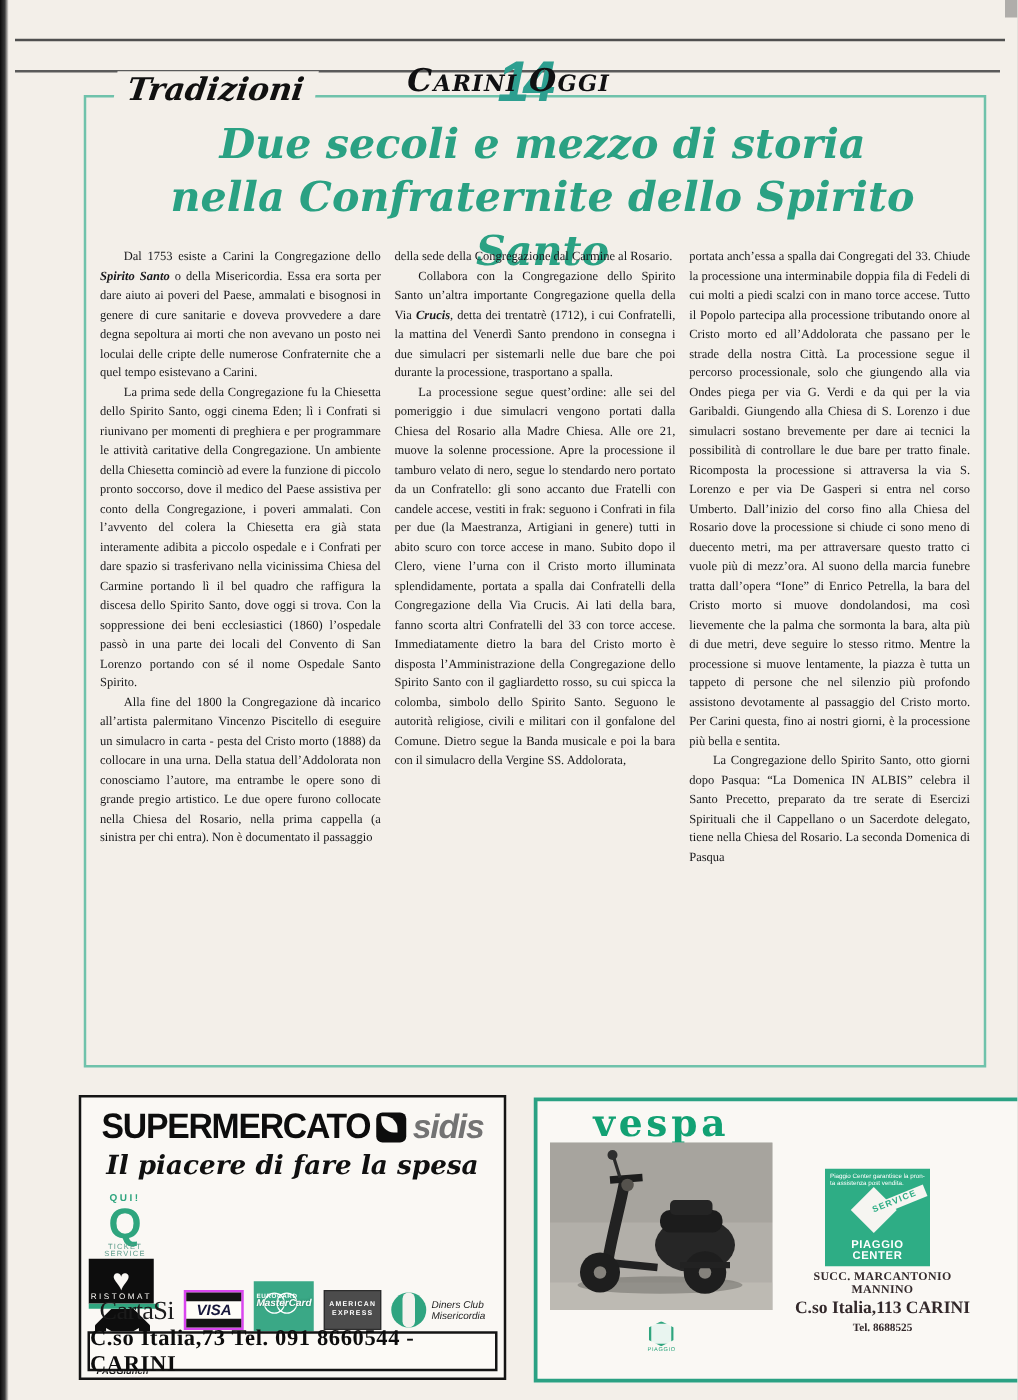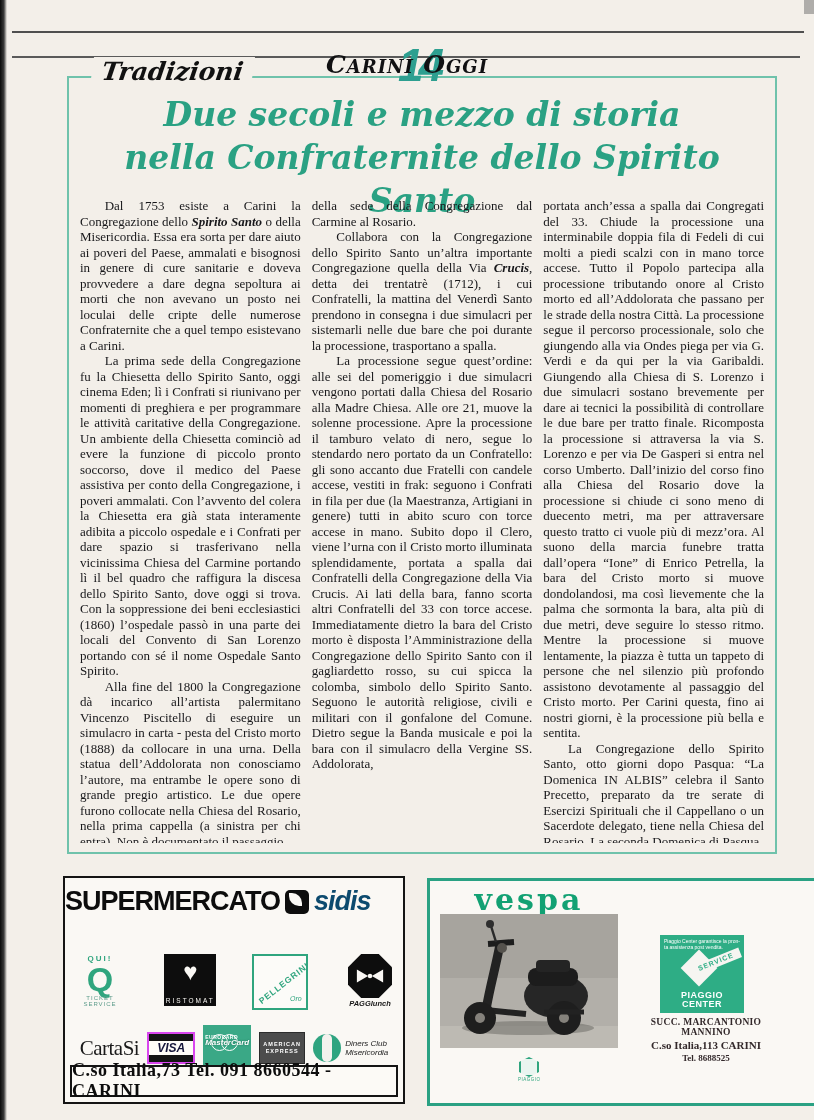--- a/index.html
+++ b/index.html
@@ -18,47 +18,47 @@
     font-weight:700;font-size:25px;font-variant:small-caps;letter-spacing:1px;color:#101012;}
   .logo-num{display:inline-block;position:relative;z-index:1;top:8px;margin:0 -16px;
     font-family:Liberation Sans, sans-serif;font-style:italic;font-weight:700;font-size:46px;
     color:#2d9f90;letter-spacing:-5px;}
   .section-label{position:absolute;left:92px;top:57px;z-index:3;background:#f3efe9;padding:0 10px;
     font-family:"DejaVu Serif",serif;font-style:italic;font-weight:700;font-size:25px;
     transform:skewX(-8deg);color:#111;}
 
   
   .article-box{position:absolute;left:67px;top:76px;width:706px;height:774px;
-    border:2px solid #6fc2ab;}
+    border:2px solid #6fc2ab;padding-left:12px;}
   .article-title{margin:15px 8px 0;text-align:center;color:#2aa183;
     font-family:"DejaVu Serif",serif;font-style:italic;font-weight:700;
     font-size:33px;line-height:43px;}
   .columns{position:absolute;left:11px;right:11px;top:120px;bottom:9px;display:flex;gap:11px;}
-  .col{flex:1 1 0;overflow:hidden;font-size:13px;line-height:15.5px;text-align:justify;
+  .col{flex:1 1 0;overflow:hidden;font-size:10px;line-height:15.5px;text-align:justify;
     color:#17171a;hyphens:auto;}
   .para{margin:0;}
   .para.indent{text-indent:1.9em;}
   .em-bi{font-style:italic;font-weight:700;}
 
   
   .ad{position:absolute;background:#faf8f4;}
 
   
   .sidis-box{left:63px;top:876px;width:338px;height:224px;border:2px solid #141414;}
-  .sidis-head{display:flex;align-items:center;gap:5px;margin-top:8px;
+  .sidis-head{display:flex;justify-content:center;align-items:center;gap:5px;margin-top:8px;
     font-family:"Liberation Sans",sans-serif;}
   .sidis-super{font-weight:700;font-size:27px;letter-spacing:-1px;transform:scaleY(1.05);color:#0d0d0d;}
   .sidis-mark{width:24px;height:24px;background:#0d0d0d;border-radius:5px;position:relative;}
   .sidis-mark span{position:absolute;left:4px;top:3px;width:13px;height:13px;background:#faf8f4;
     border-radius:0 10px 0 10px;}
-  .sidis-brand{font-weight:700;font-size:27px;letter-spacing:-1px;color:#0c4a6e;font-style:italic;}
+  .sidis-brand{font-weight:700;font-size:27px;letter-spacing:-1px;color:#737373;font-style:italic;}
   .sidis-tagline{text-align:center;font-family:"DejaVu Serif",serif;font-style:italic;font-weight:700;
     font-size:21px;margin-top:2px;color:#101010;}
   .logo-strip{position:absolute;left:6px;right:6px;top:76px;height:74px;display:flex;
-    justify-content:space-between;align-items:flex-start;font-family:"Liberation Sans",sans-serif;}
+    justify-content:space-between;align-items:flex-start;font-family:"Liberation Sans",sans-serif;flex-direction:column;}
   .qui{width:58px;text-align:center;color:#2fa57e;}
   .qui .qtop{font-size:8px;font-weight:700;letter-spacing:2px;}
   .qui .qbig{font-size:34px;font-weight:700;line-height:32px;}
   .qui .qlabel{font-size:6px;letter-spacing:1px;color:#5d9c8b;}
   .day{width:78px;text-align:center;color:#0d0d0d;}
   .day .dword{font-size:27px;font-weight:900;letter-spacing:-1px;line-height:24px;}
   .day .dbar{background:#0d0d0d;color:#fff;font-size:6.5px;font-weight:700;letter-spacing:.5px;padding:1px 0;}
   .day .dphone{font-size:6px;margin-top:1px;}
   .day .dgroup{font-size:5.5px;color:#444;}
   .ristomat{width:52px;height:52px;background:#0d0d0d;text-align:center;position:relative;}
@@ -110,21 +110,21 @@
     font-family:"Liberation Sans",sans-serif;color:#fff;text-align:center;}
   .pc-badge .tiny{font-size:5px;line-height:6px;text-align:left;padding:3px 0 0 4px;}
   .pc-badge .cube{position:absolute;left:26px;top:20px;width:26px;height:26px;background:#f6f5f1;
     transform:rotate(45deg);}
   .pc-badge .ribbon{position:absolute;left:30px;top:22px;width:52px;height:10px;background:#f6f5f1;
     transform:rotate(-22deg);color:#2ead85;font-size:7px;font-weight:700;letter-spacing:1px;line-height:10px;}
   .pc-badge .pbrand{position:absolute;left:0;right:0;bottom:4px;font-weight:700;font-size:9px;line-height:9px;letter-spacing:.5px;}
   .dealer{position:absolute;left:196px;top:136px;width:160px;text-align:center;color:#33292b;
     font-weight:700;}
   .dealer .d1{font-size:9.5px;letter-spacing:.3px;}
-  .dealer .d2{font-size:11px;margin-top:2px;}
+  .dealer .d2{font-size:14px;margin-top:2px;}
   .dealer .d3{font-size:9px;margin-top:2px;}
 </style>
 </head>
 <body>
 
 <div id="page">
   <div class="scan-edge-left"></div>
   <div class="scan-corner-tr"></div>
 
   <div class="rule-top"></div>
@@ -159,20 +159,21 @@
   </div>
 
   <div class="ad sidis-box">
     <div class="sidis-head">
       <span class="sidis-super">SUPERMERCATO</span>
       <span class="sidis-mark">
           <span></span>
         </span>
       <span class="sidis-brand">sidis</span>
     </div>
+    <div class="sidis-tagline">Il piacere di fare la spesa</div>
 
     <div class="logo-strip">
       <div class="qui">
         <div class="qtop">QUI!</div>
         <div class="qbig">Q</div>
         <div class="qlabel">TICKET SERVICE</div>
       </div>
       <div class="ristomat">
         <div class="heart">♥</div>
         <div class="rlabel">RISTOMAT</div>

